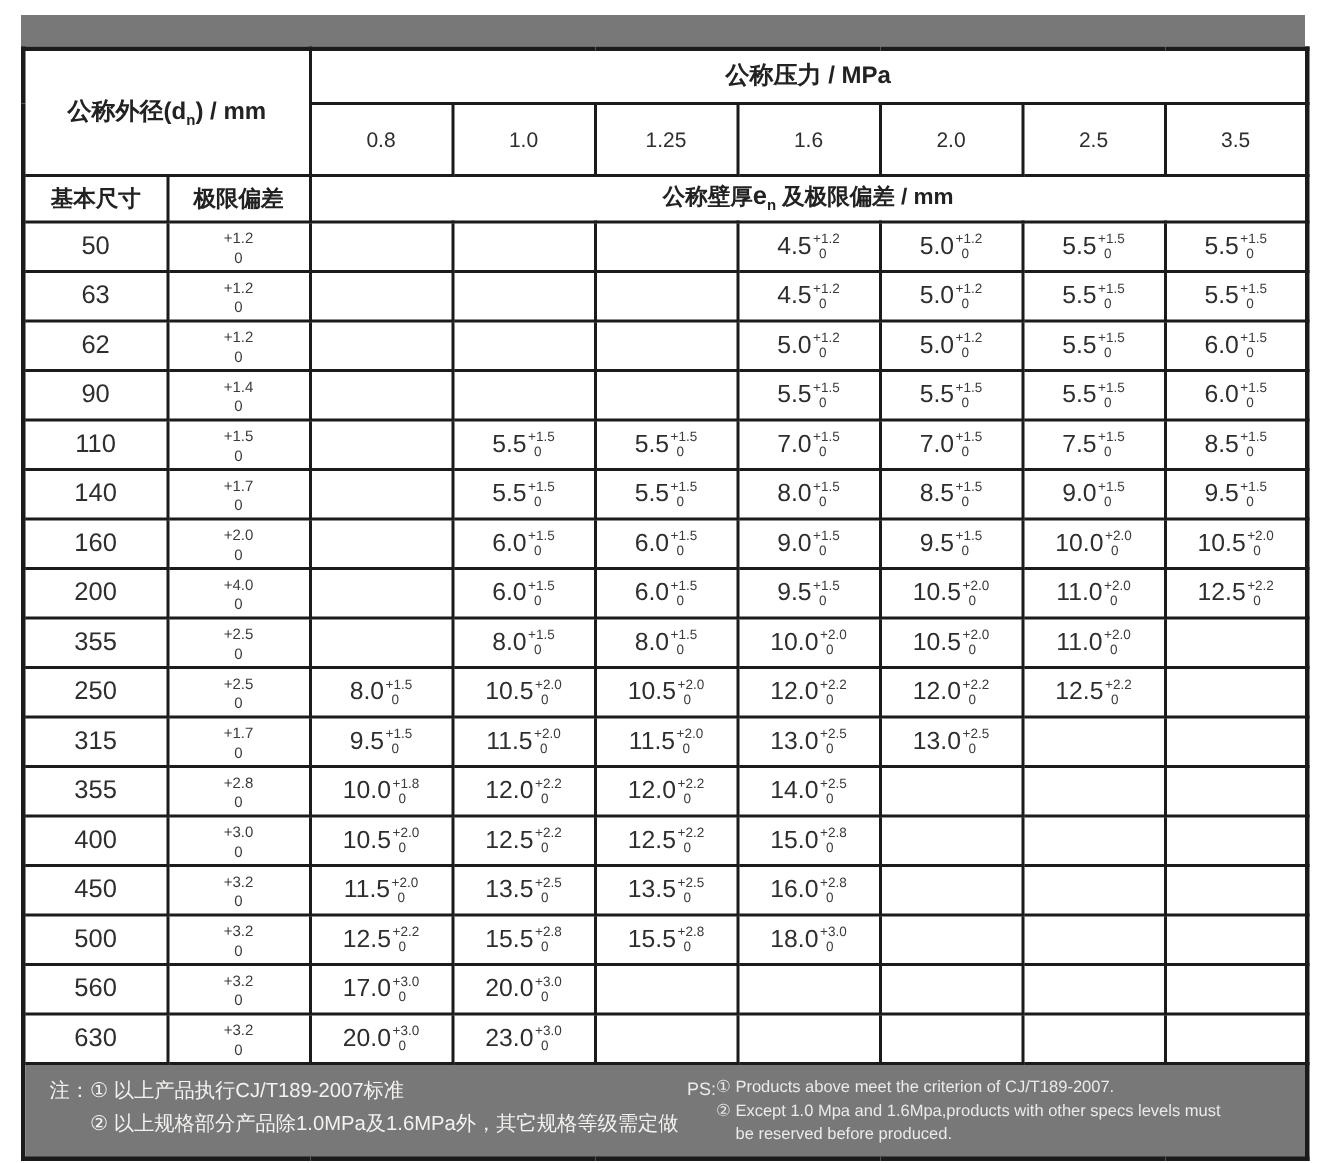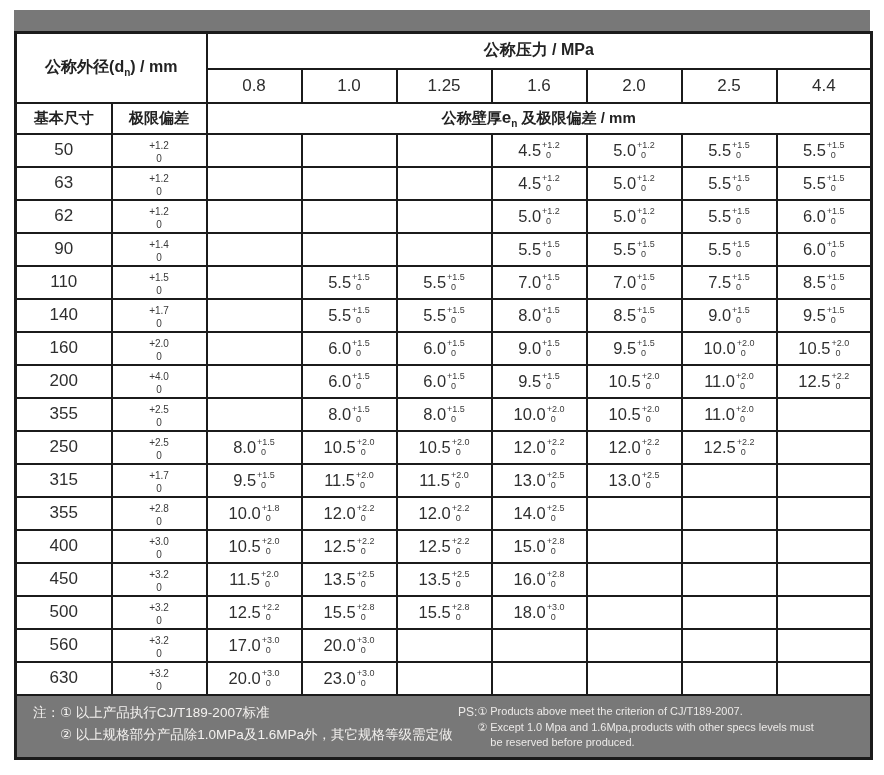--- a/index.html
+++ b/index.html
@@ -24,21 +24,21 @@
     border: 2px solid #1b1b1b;
     text-align: center;
     vertical-align: middle;
     padding: 0;
     background: #ffffff;
     overflow: hidden;
     white-space: nowrap;
   }
   
   thead tr.hr1 th { height: 36px; font-size: 16px; font-weight: bold; color: #222; margin-left: 40px; }
-  thead tr.hr2 th { height: 34px; font-size: 17px; font-weight: normal; color: #2e2e2e; }
+  thead tr.hr2 th { height: 48px; font-size: 14px; font-weight: normal; color: #2e2e2e; }
   thead tr.hr3 th { height: 31px; font-size: 15px; font-weight: bold; color: #222; }
   th.od-head { font-size: 16px; }
   th sub { font-size: 10px; font-weight: inherit; }
   .wall-e { font-size: 17px; font-weight: bold; }
   
   tbody td { height: 33px; font-size: 16px; }
   td.size-cell { font-size: 17px; }
   .devstack {
     display: inline-flex; flex-direction: column; align-items: center;
     font-size: 10px; line-height: 1.25; color: #3a3a3a;
@@ -96,21 +96,21 @@
         <th class="od-head" rowspan="2" colspan="2"><span>公称外径(d</span><sub>n</sub><span>) / mm</span></th>
         <th colspan="7">公称压力 / MPa</th>
       </tr>
       <tr class="hr2">
         <th>0.8</th>
         <th>1.0</th>
         <th>1.25</th>
         <th>1.6</th>
         <th>2.0</th>
         <th>2.5</th>
-        <th>4.4</th>
+        <th>3.5</th>
       </tr>
       <tr class="hr3">
         <th>基本尺寸</th>
         <th>极限偏差</th>
         <th colspan="7"><span>公称壁厚</span><span class="wall-e">e</span><sub>n</sub><span> 及极限偏差 / mm</span></th>
       </tr>
     </thead>
     <tbody>
         <tr>
           <td class="size-cell">50</td>

